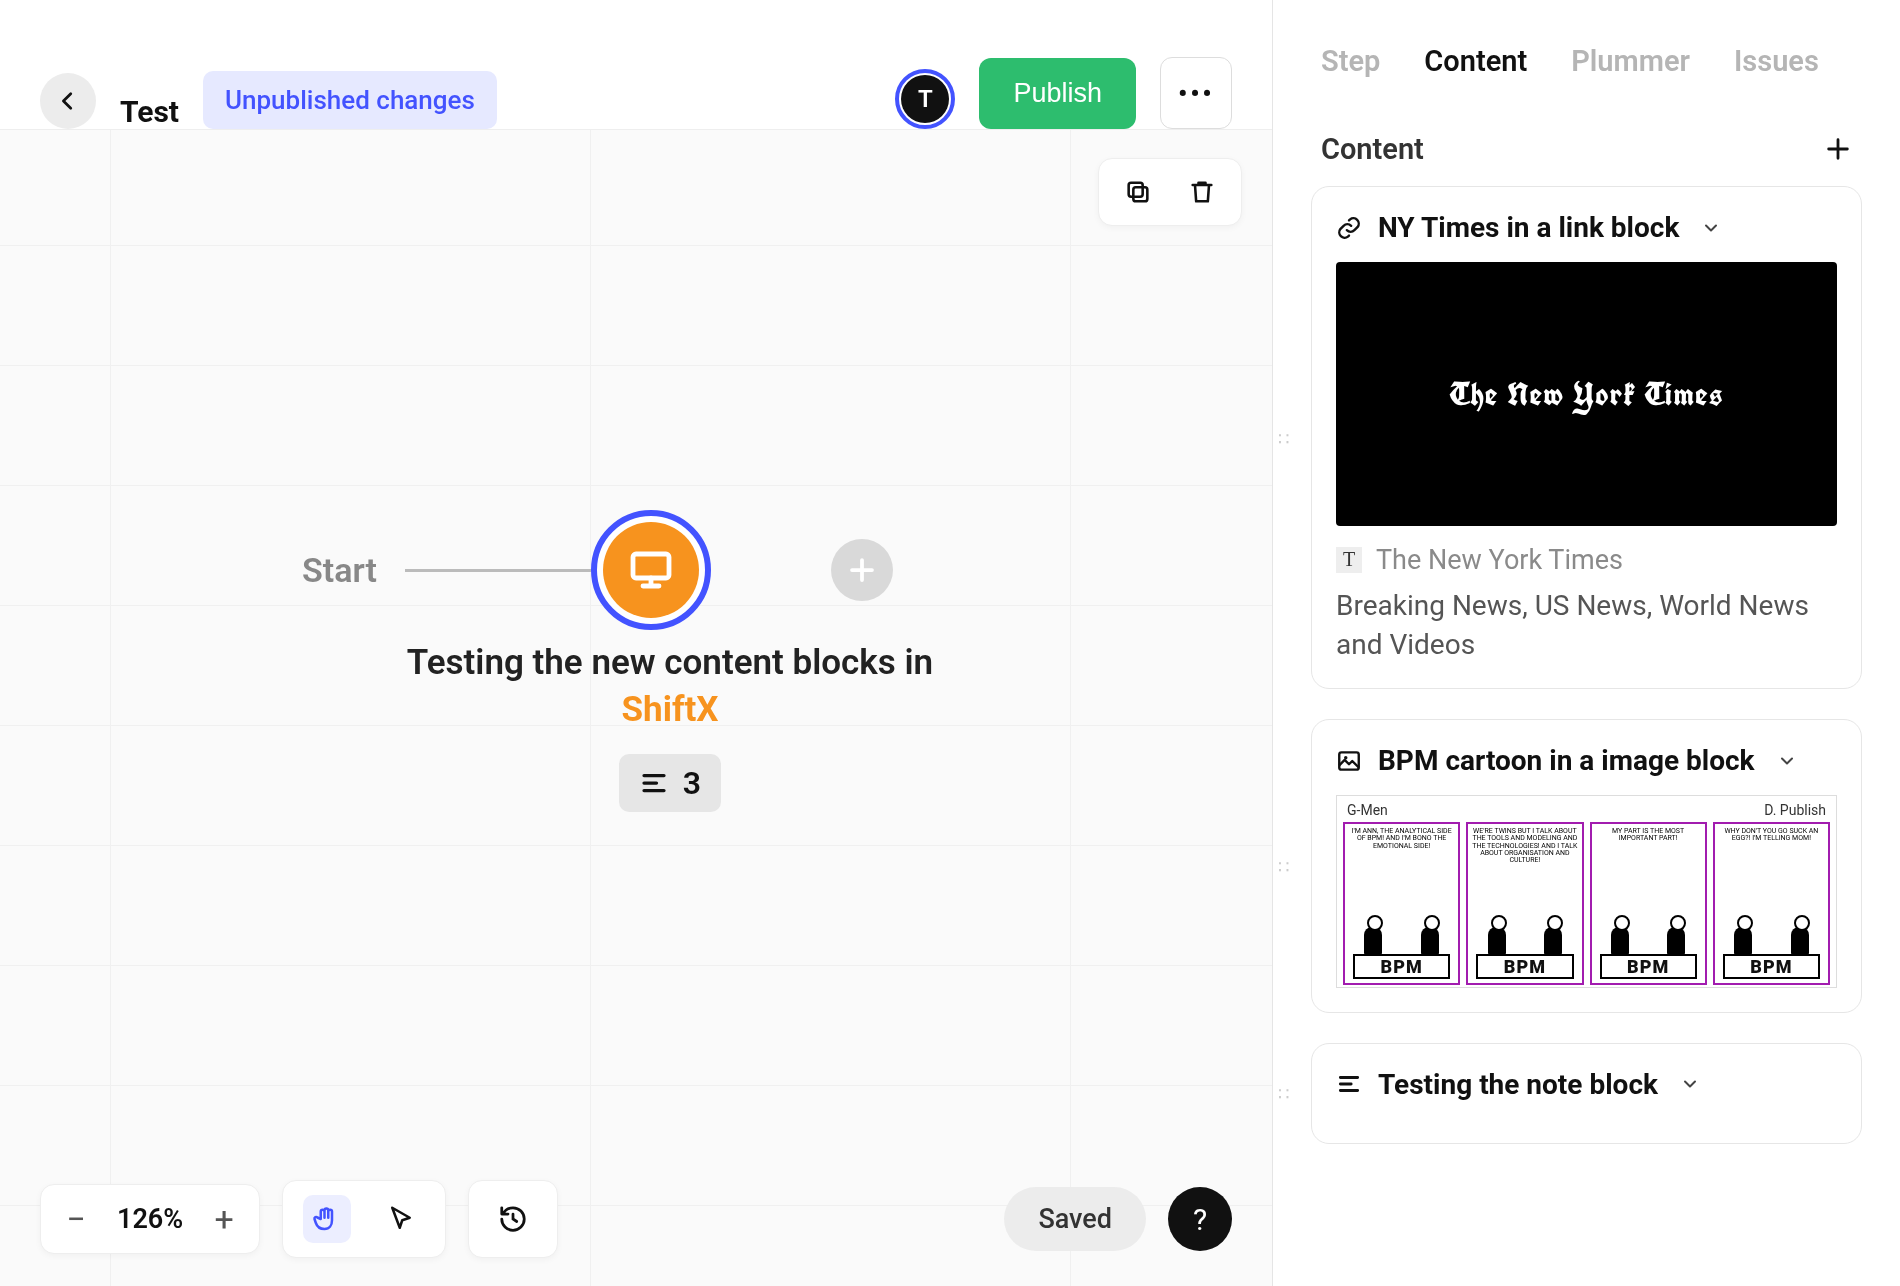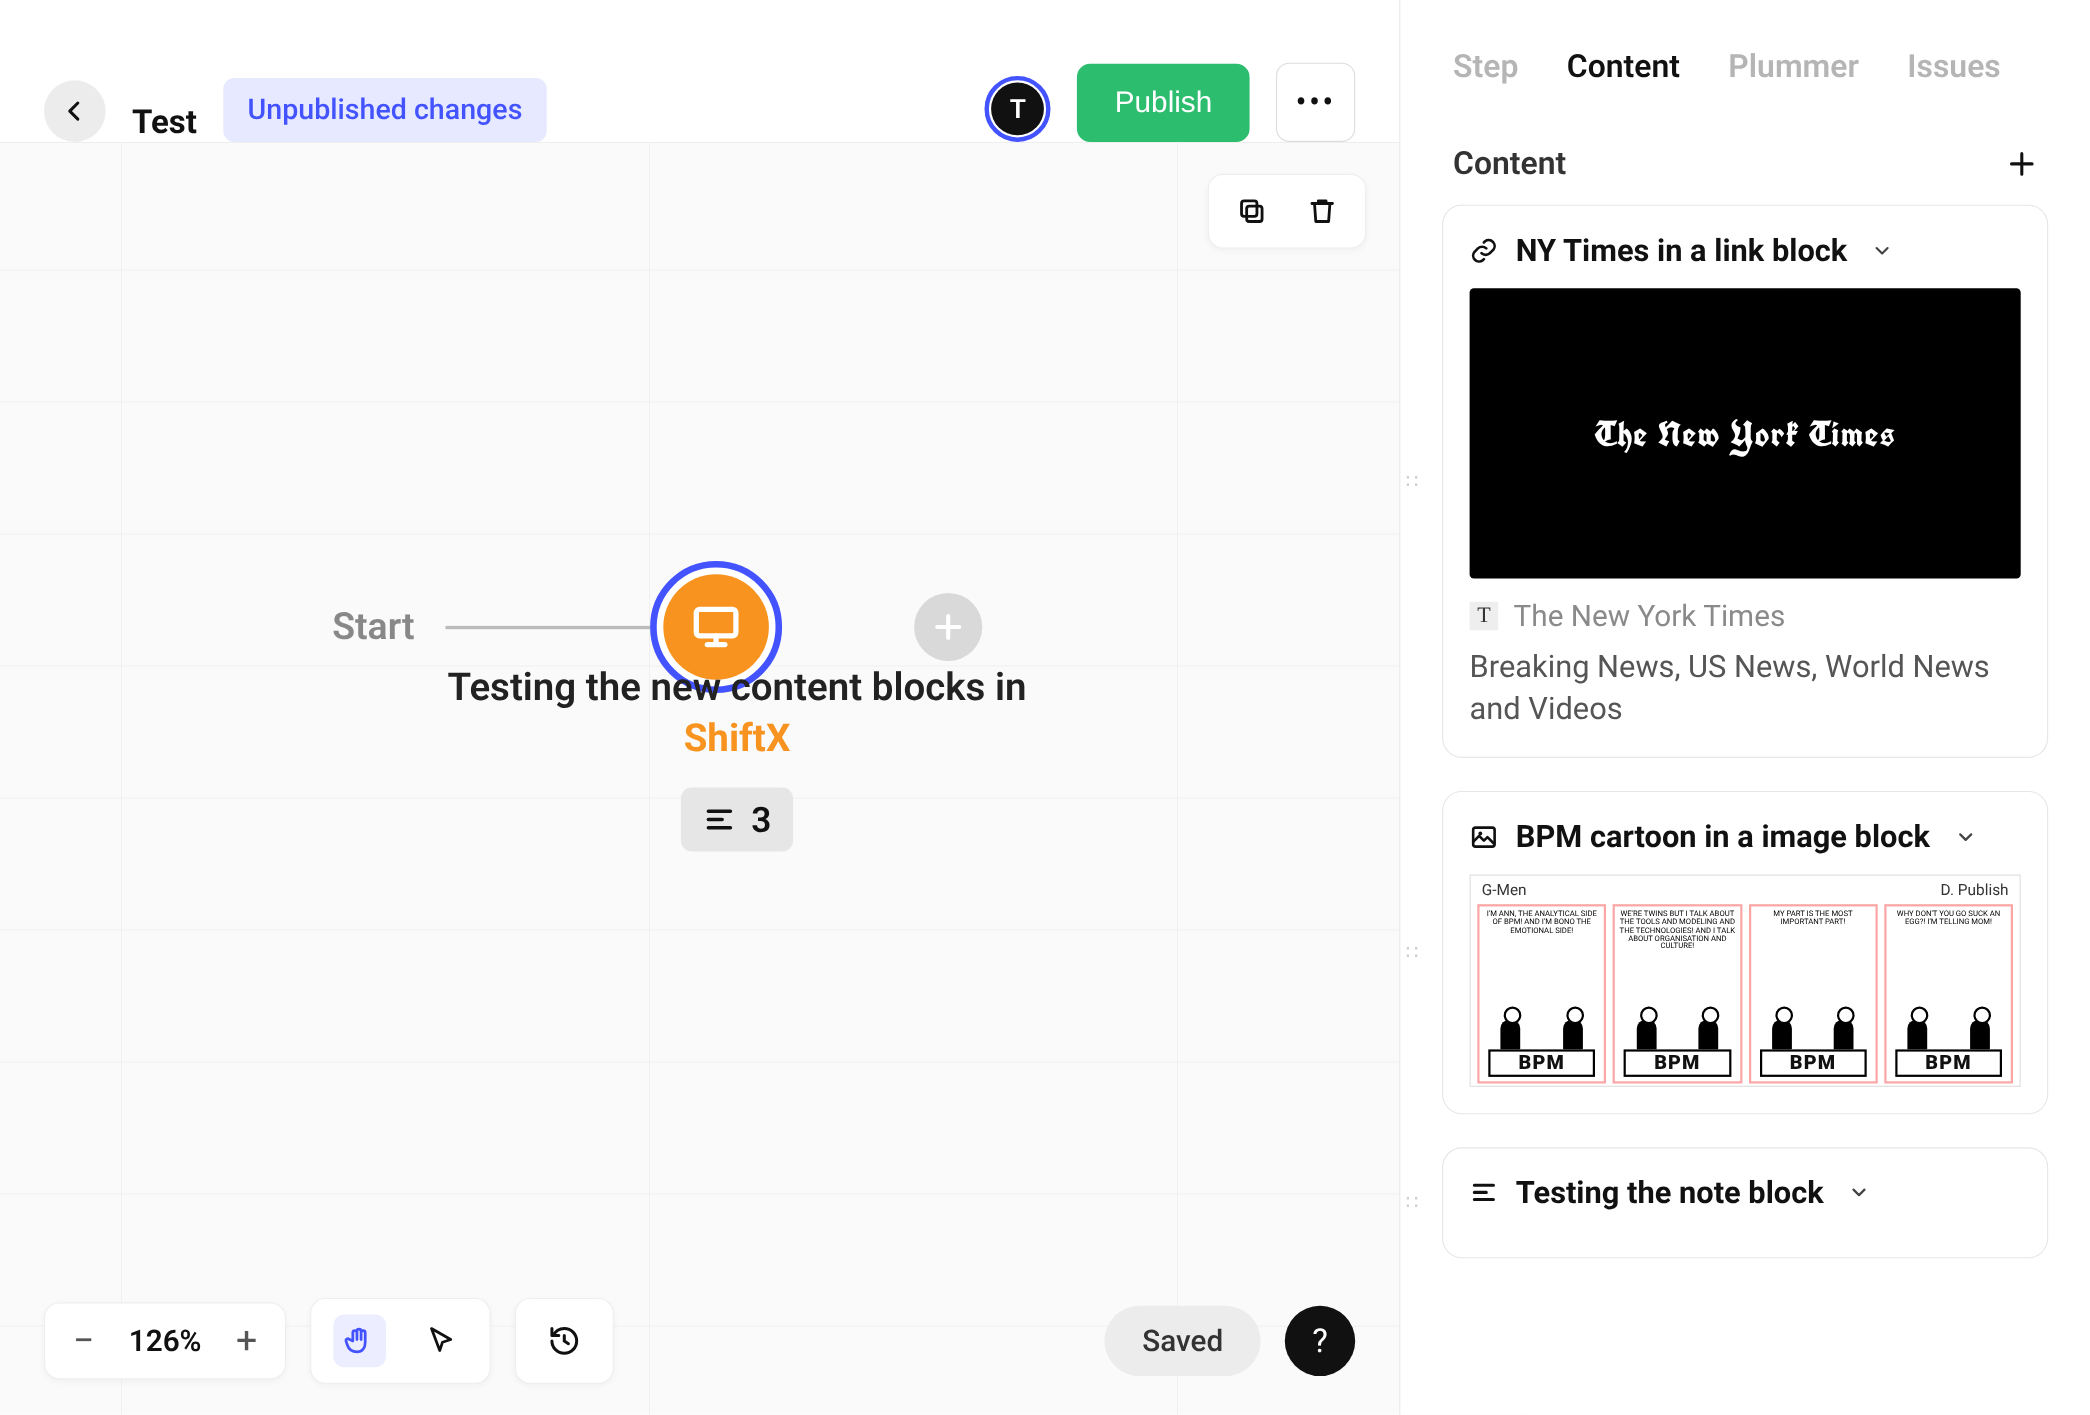--- a/index.html
+++ b/index.html
@@ -154,21 +154,21 @@
     border-radius: 50%;
     background: #d9d9d9;
     color: #fff;
     font-size: 40px;
     display: flex; align-items: center; justify-content: center;
     margin-left: 120px;
     cursor: pointer;
   }
   .node-caption {
     position: absolute;
-    top: 474px;
+    top: 512px;
     left: 200px;
     width: 940px;
     text-align: center;
   }
   .node-caption .line1 {
     font-size: 35px;
     font-weight: 600;
     color: #222;
   }
   .node-caption .line2 {
@@ -332,21 +332,21 @@
     background: #fff;
     padding: 6px 6px 2px;
   }
   .comic-top {
     display:flex; justify-content:space-between;
     font-size: 14px; color:#333; padding: 0 4px 4px;
   }
   .comic-row { display:flex; gap:6px; }
   .panel {
     flex:1; aspect-ratio: 0.72;
-    border: 2px solid #fca5a5;
+    border: 2px solid #a21caf;
     position: relative;
     background: #fff;
     overflow: hidden;
   }
   .panel .bubble {
     position:absolute; top:4px; left:4px; right:4px;
     font-size: 7px; line-height:1.05;
     text-align:center;
     color:#000;
     text-transform: uppercase;

